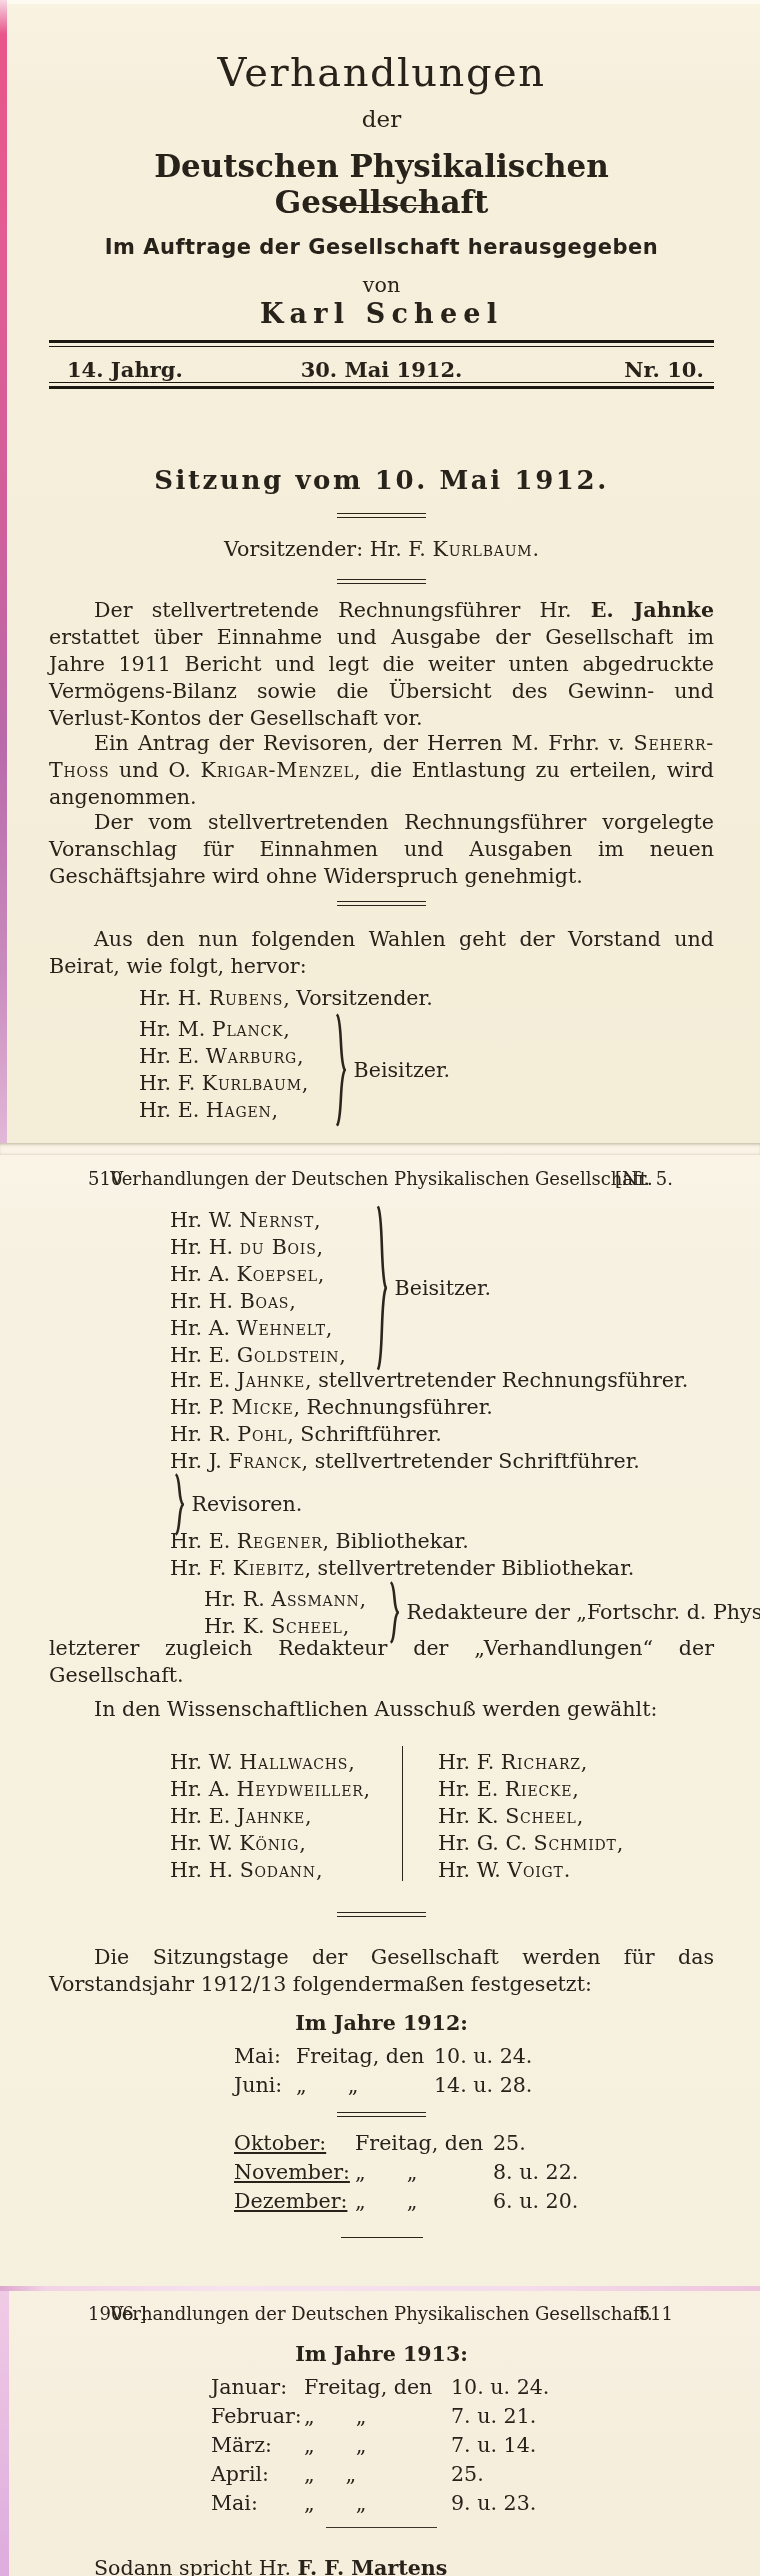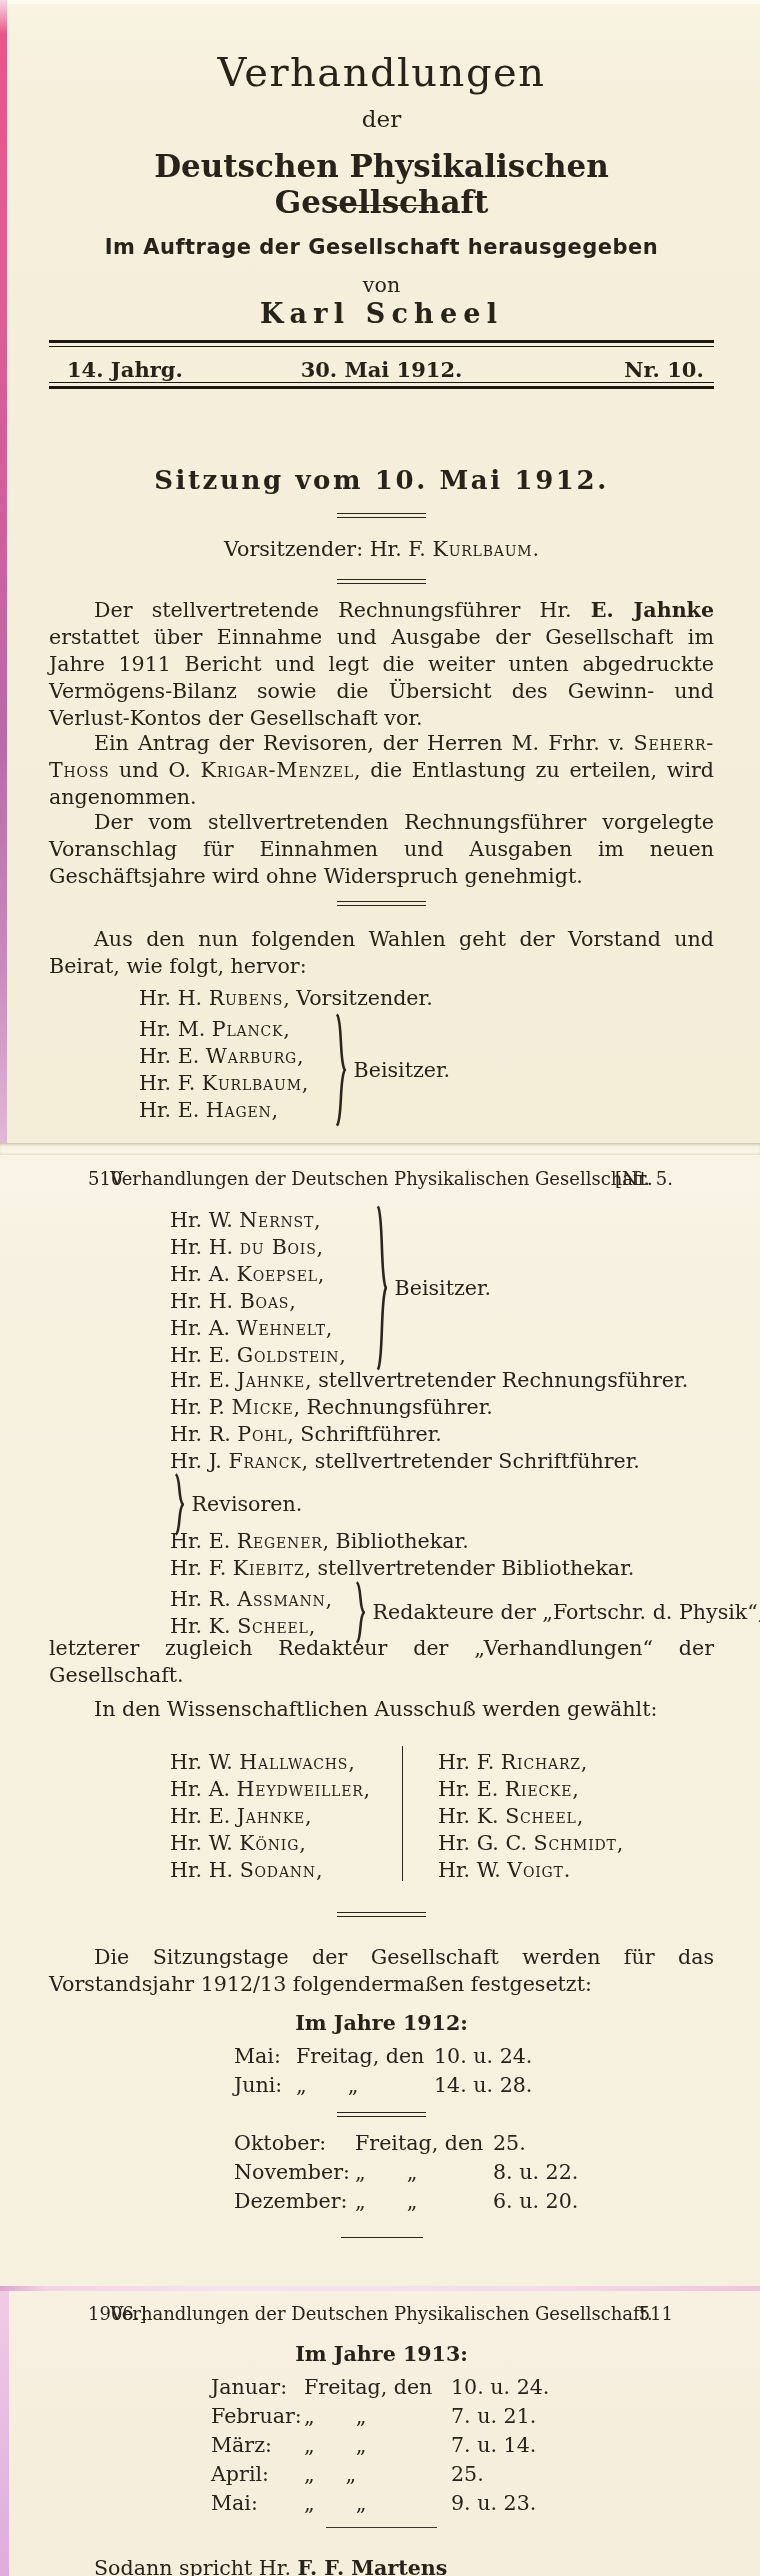--- a/index.html
+++ b/index.html
@@ -57,21 +57,21 @@
   .rline{white-space:nowrap;}
 
   .cols{display:flex;justify-content:center;}
   .cols .col1{width:232px;}
   .cols .vdiv{width:1px;background:#2b251d;margin-top:-3.1px;margin-bottom:3.1px;}
   .cols .col2{padding-left:35px;}
 
   .srow{display:flex;line-height:29px;white-space:nowrap;}
   .srow span{display:block;}
   .sched-a .c1{width:62px;} .sched-a .c2{width:138px;}
-  .sched-b .c1{width:121px;} .sched-b .c2{width:138px;}
+  .sched-b .c1{width:121px;text-decoration:underline;} .sched-b .c2{width:138px;}
   .sched-c .c1{width:93px;} .sched-c .c2{width:147px;}
 </style>
 </head>
 <body>
 
 <div class="page" id="page1">
   <div class="edge"></div>
   <div class="topline"></div>
 
   <div class="abs center t1" style="top:50px;">Verhandlungen</div>
@@ -166,21 +166,21 @@
     </svg>
     <div class="blabel">Revisoren.</div>
   </div>
 
   <div class="abs offlist" style="top:373px;left:170px;">
       <div class="rline"><span>Hr. E. </span><span class="sc">Regener</span><span>, Bibliothekar.</span></div>
       <div class="rline"><span>Hr. F. </span><span class="sc">Kiebitz</span><span>, stellvertretender Bibliothekar.</span></div>
     </div>
 
   <div class="bgrp" style="top:426px;left:170px;">
-    <div class="bnames" style="width:181px;">
+    <div class="bnames" style="width:181px;margin-left:34px;">
         <div class="rline"><span>Hr. R. </span><span class="sc">Assmann</span><span>,</span></div>
         <div class="rline"><span>Hr. K. </span><span class="sc">Scheel</span><span>,</span></div>
       </div>
     <svg width="10.3" height="63" viewBox="0 0 24 100" preserveAspectRatio="none">
       <path d="M4,2 C16,7 9,44 21,50 C9,56 16,93 4,98" fill="none" stroke="#2b251d" stroke-width="2.6" vector-effect="non-scaling-stroke"></path>
     </svg>
     <div class="blabel">Redakteure der „Fortschr. d. Physik“,</div>
   </div>
 
   <div class="abs just" style="top:480px;"><span>letzterer zugleich Redakteur der „Verhandlungen“ der Gesellschaft.</span></div>

